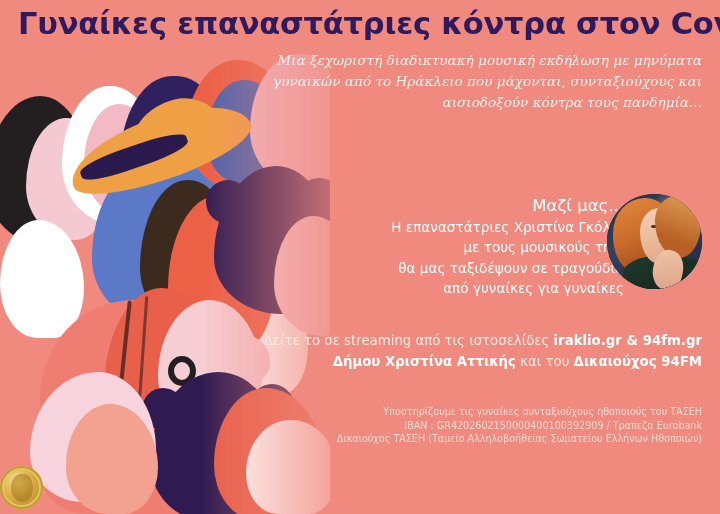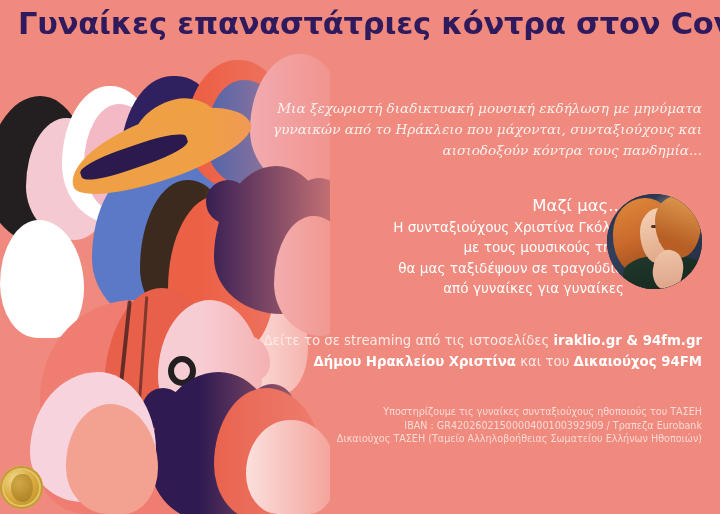--- a/index.html
+++ b/index.html
@@ -123,21 +123,20 @@
     font-size:30.5px; font-weight:bold;
     letter-spacing:-.2px;
     white-space:nowrap;
     font-family:"DejaVu Sans", sans-serif;
   }
   #subtitle {
     position:absolute; right:18px; top:50px; width:452px;
     color:#fdf1ee; font-style:italic; font-size:13.6px;
     line-height:21px; text-align:right;
     font-family:"DejaVu Serif", serif;
-    margin-top:48px;
   }
   #datebox {
     position:absolute; right:18px; top:127px; width:440px;
     text-align:right; color:#2e1a5c; font-weight:bold;
     line-height:25px;
   }
   #datebox .l1 { font-size:18.5px; position:static; width:auto;height:auto;background:none;border-radius:0;}
   #datebox .l2 { font-size:18.5px; position:static; width:auto;height:auto;background:none;border-radius:0;}
 
   #withus {
@@ -254,21 +253,21 @@
   <div id="subtitle">
     <div>Μια ξεχωριστή διαδικτυακή μουσική εκδήλωση με μηνύματα</div>
     <div>γυναικών από το Ηράκλειο που μάχονται, συνταξιούχους και</div>
     <div>αισιοδοξούν κόντρα τους πανδημία...</div>
   </div>
 
 
   <div id="withus">
     <div class="big">Μαζί μας...</div>
     <div>
-      <span>Η συνταξιούχους </span><span class="name">Χριστίνα Γκόλια</span>
+      <span>Η επαναστάτριες </span><span class="name">Χριστίνα Γκόλια</span>
     </div>
     <div>με τους μουσικούς της,</div>
     <div>θα μας ταξιδέψουν σε τραγούδια</div>
     <div>από γυναίκες για γυναίκες</div>
   </div>
 
   <div id="photo">
     <div class="bg"></div>
     <div class="hair"></div>
     <div class="body"></div>
@@ -278,21 +277,21 @@
     <div class="lips"></div>
     <div class="hair2"></div>
     <div class="arm"></div>
   </div>
 
   <div id="stream">
     <div>
       <span>Δείτε το σε streaming από τις ιστοσελίδες </span><span class="hi">iraklio.gr &amp; 94fm.gr</span>
     </div>
     <div>
-      <span class="hi">Δήμου Ηρακλείου Χριστίνα</span><span> και του </span><span class="hi">Δικαιούχος 94FM</span>
+      <span class="hi">Δήμου Χριστίνα Αττικής</span><span> και του </span><span class="hi">Δικαιούχος 94FM</span>
     </div>
   </div>
 
   <div id="footnote">
     <div>Υποστηρίζουμε τις γυναίκες συνταξιούχους ηθοποιούς του ΤΑΣΕΗ</div>
     <div>IBAN : GR4202602150000400100392909 / Τραπεζα Eurobank</div>
     <div>Δικαιούχος ΤΑΣΕΗ (Ταμείο Αλληλοβοήθειας Σωματείου Ελλήνων Ηθοποιών)</div>
   </div>
 
   <div id="logobar">

